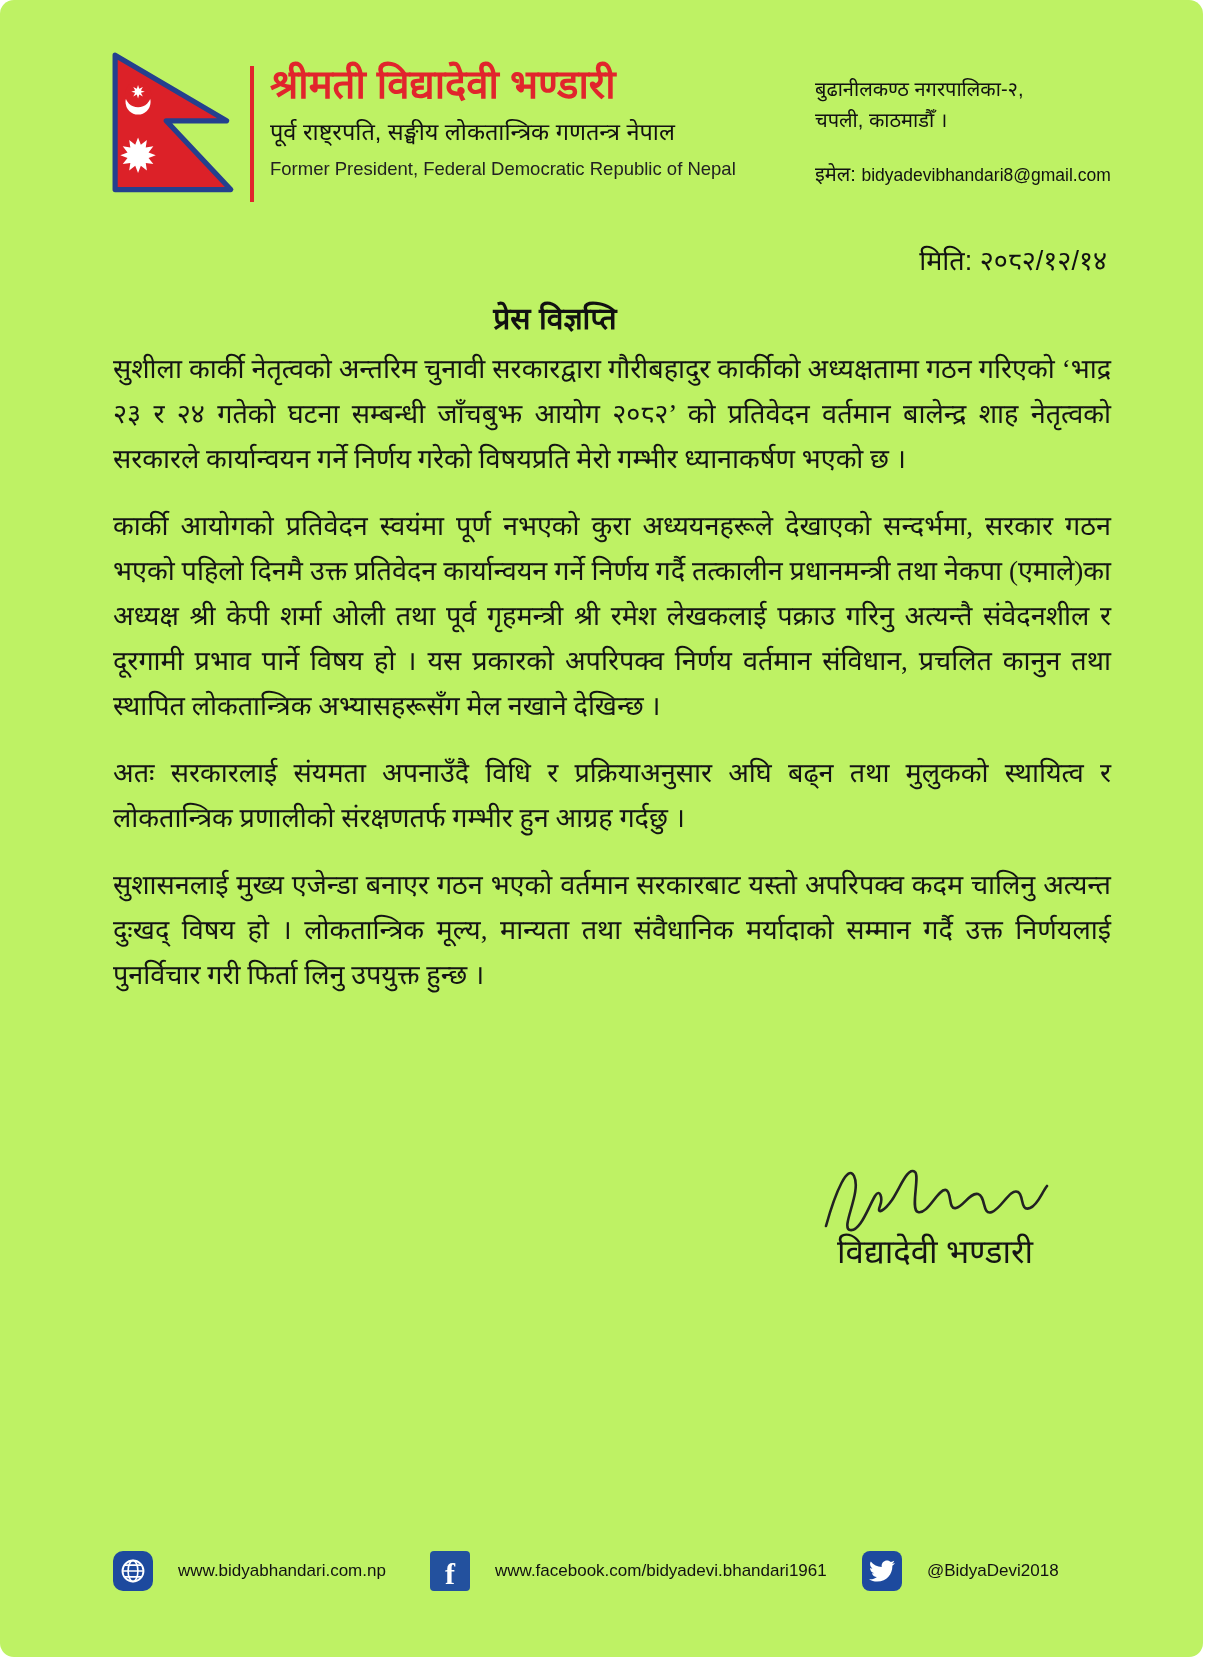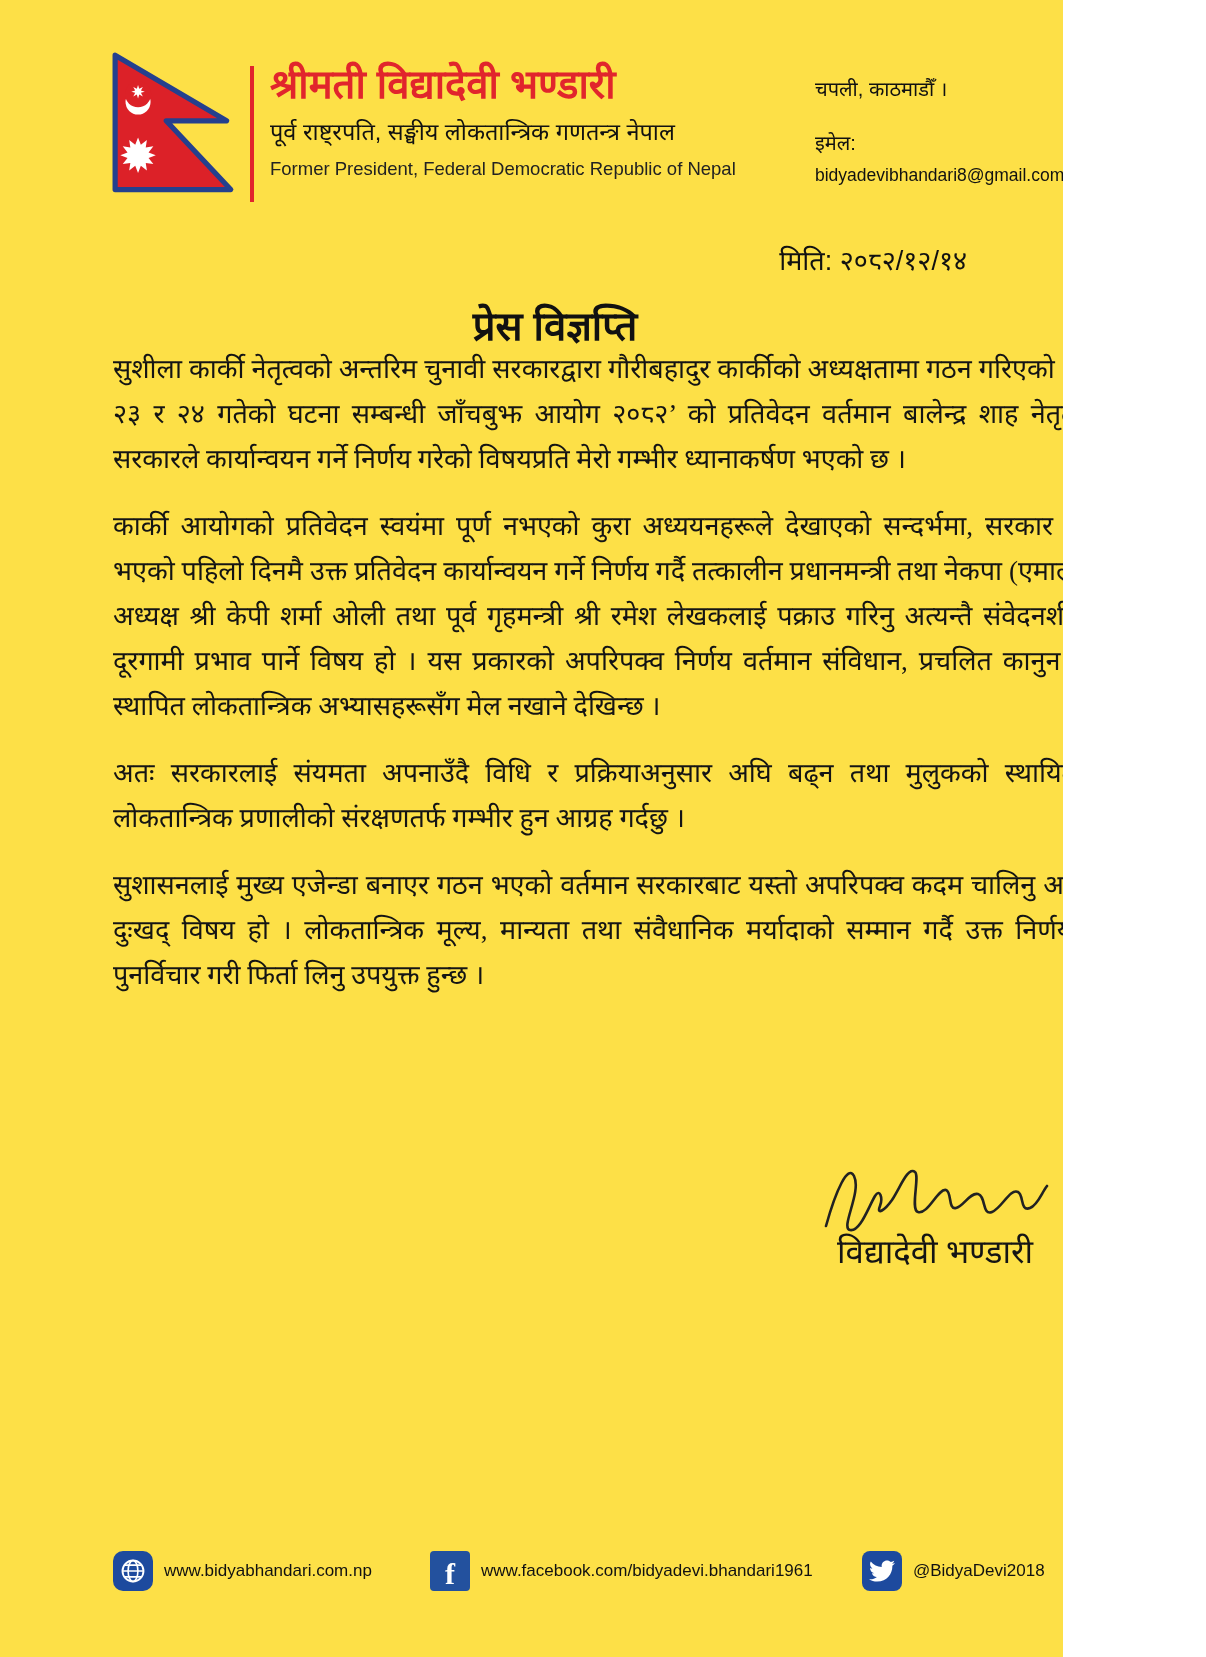--- a/index.html
+++ b/index.html
@@ -1,52 +1,52 @@
 <!DOCTYPE html>
 <html lang="ne"><head>
 <meta charset="utf-8">
 <style>
   * { margin:0; padding:0; box-sizing:border-box; }
   html,body { background:#ffffff; }
   .page {
-    position:relative; width:1063px; height:1657px; background:#fde047;
-    font-family:"Liberation Sans", sans-serif; color:#1a1a1a; overflow:hidden;
+    position:relative; width:1203px; height:1657px; background:#bef264;
+    font-family:"Liberation Sans", sans-serif; color:#1a1a1a; overflow:hidden;border-radius:14px;
   }
 
   
   .flag { position:absolute; left:112px; top:52px; }
   .red-divider { position:absolute; left:250px; top:66px; width:4px; height:136px; background:#e1252c; }
   .masthead { position:absolute; left:270px; top:60px; }
   .name-np { font-size:40px; font-weight:700; color:#e1252c; line-height:1.2; }
   .name-en { font-size:30px; font-weight:700; color:#e1252c; margin-top:2px; line-height:1.1; }
   .title-np { font-size:23.5px; color:#111; margin-top:10px; line-height:1.2; }
   .title-en { font-size:18.5px; color:#222; margin-top:12px; }
 
   .contact { position:absolute; left:815px; top:74px; font-size:20px; line-height:31px; color:#111; }
   .contact .email-row { margin-top:23px; }
   .email-label { font-size:20px; }
   .email-addr { font-size:17.5px; }
 
   
   .date-line { position:absolute; top:241px; right:96px; font-size:27px; color:#111; }
   .press-title { position:absolute; top:297px; left:0; width:1110px; text-align:center;
-                 font-size:40px; font-weight:700; color:#111; }
+                 font-size:30px; font-weight:700; color:#111; }
   .letter-body { position:absolute; left:113px; top:347px; width:998px;
                  font-size:27px; line-height:45px; text-align:justify; color:#141414;
                  font-family:"Liberation Serif", "DejaVu Serif", serif; }
   .letter-body p { margin-bottom:22px; text-align-last:left; }
   .thanks { margin-top:12px; }
 
   .signature-wrap { position:absolute; left:818px; top:1148px; width:234px; }
   .signature-name { position:absolute; left:820px; top:1228px; width:230px; text-align:center;
                     font-size:33px; color:#141414;
                     font-family:"Liberation Serif", "DejaVu Serif", serif; }
 
   
-  .footer-item { position:absolute; top:1551px; display:flex; align-items:center; gap:11px;
+  .footer-item { position:absolute; top:1551px; display:flex; align-items:center; gap:25px;
                  font-size:17px; color:#111; }
   .fi-1 { left:113px; } .fi-2 { left:430px; } .fi-3 { left:862px; }
   .icon-box { width:40px; height:40px; background:#1d4a9e; display:flex;
               align-items:center; justify-content:center; flex:0 0 auto; }
   .icon-globe { border-radius:10px; }
   .icon-fb { border-radius:4px; background:#23519e; }
   .icon-tw { border-radius:8px; }
   .fb-f { color:#fff; font-family:"Liberation Serif", serif; font-weight:700; font-size:30px;
           transform:translateY(3px); }
 </style>
@@ -65,20 +65,21 @@
 
   <div class="red-divider"></div>
 
   <div class="masthead">
     <div class="name-np">श्रीमती विद्यादेवी भण्डारी</div>
     <div class="title-np">पूर्व राष्ट्रपति, सङ्घीय लोकतान्त्रिक गणतन्त्र नेपाल</div>
     <div class="title-en">Former President, Federal Democratic Republic of Nepal</div>
   </div>
 
   <div class="contact">
+    <div>बुढानीलकण्ठ नगरपालिका-२,</div>
     <div>चपली, काठमाडौँ ।</div>
     <div class="email-row">
       <span class="email-label">इमेल:</span>
       <span class="email-addr">bidyadevibhandari8@gmail.com</span>
     </div>
   </div>
 
   <div class="date-line">मिति: २०८२/१२/१४</div>
   <div class="press-title">प्रेस विज्ञप्ति</div>
 

